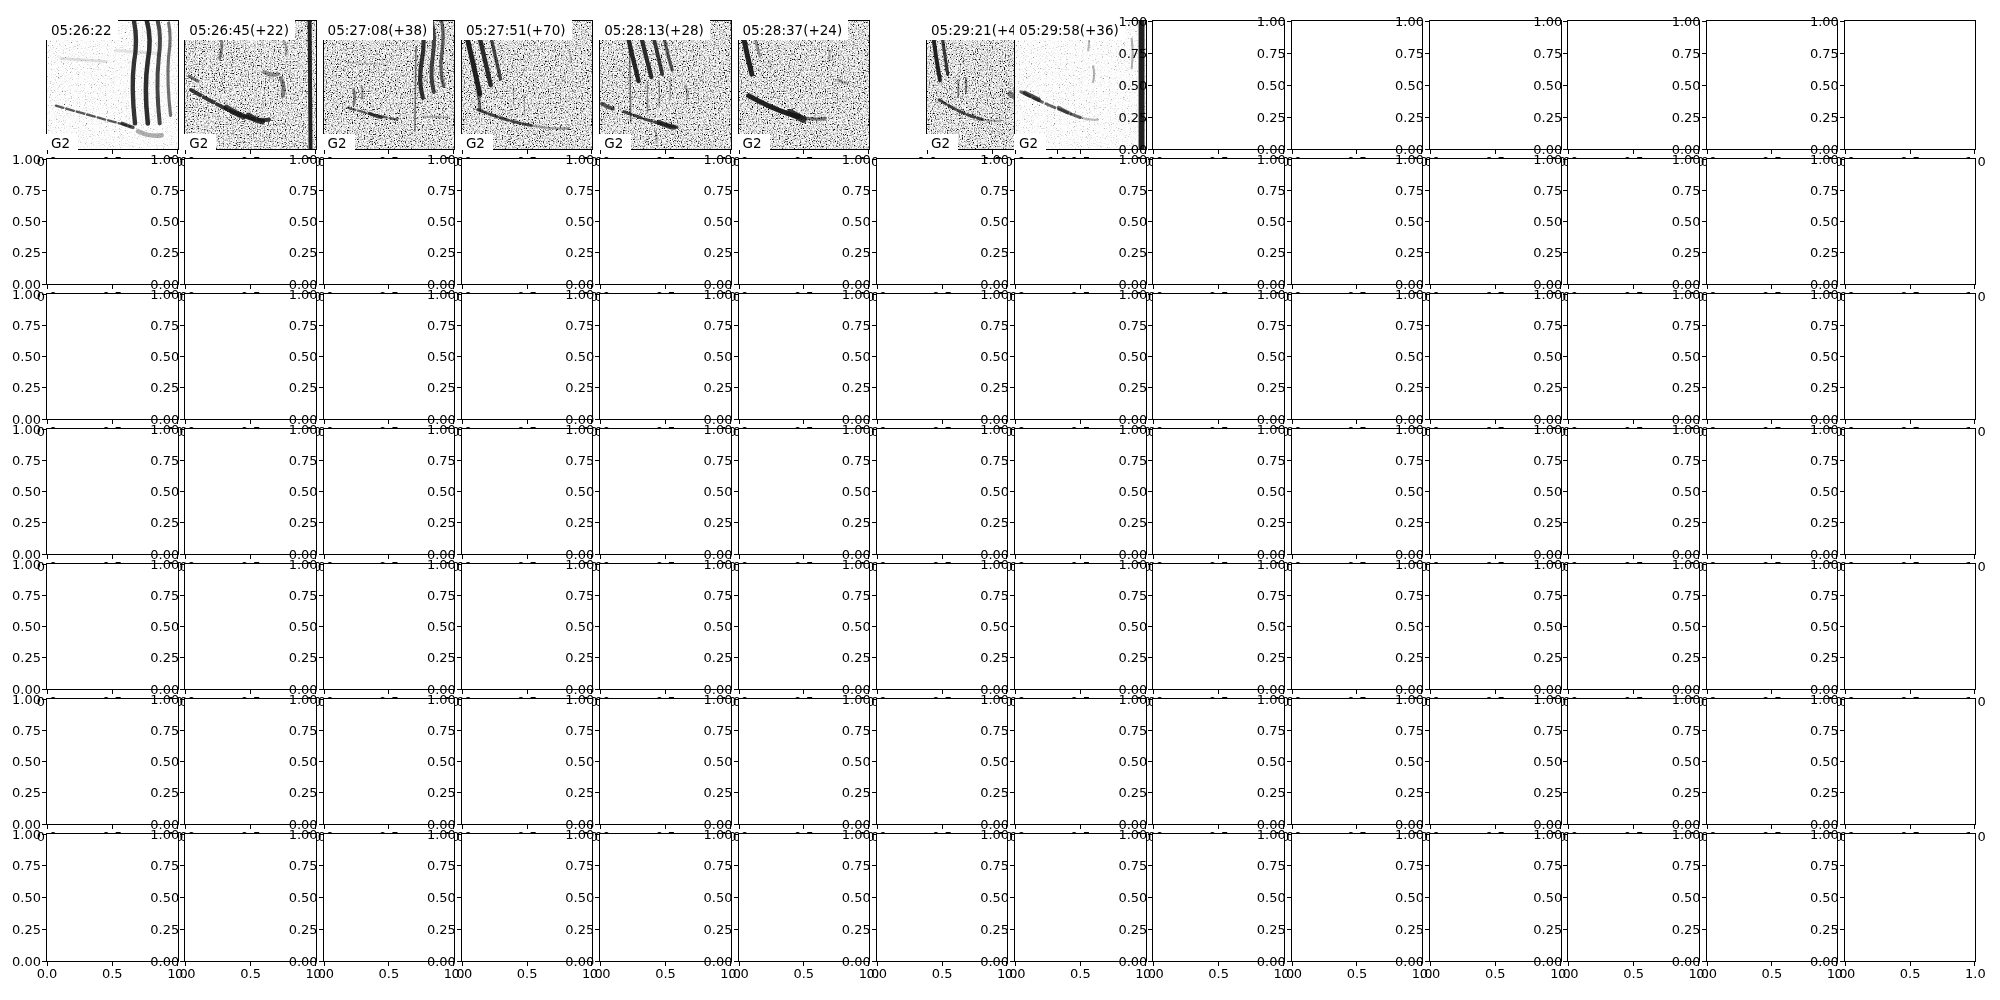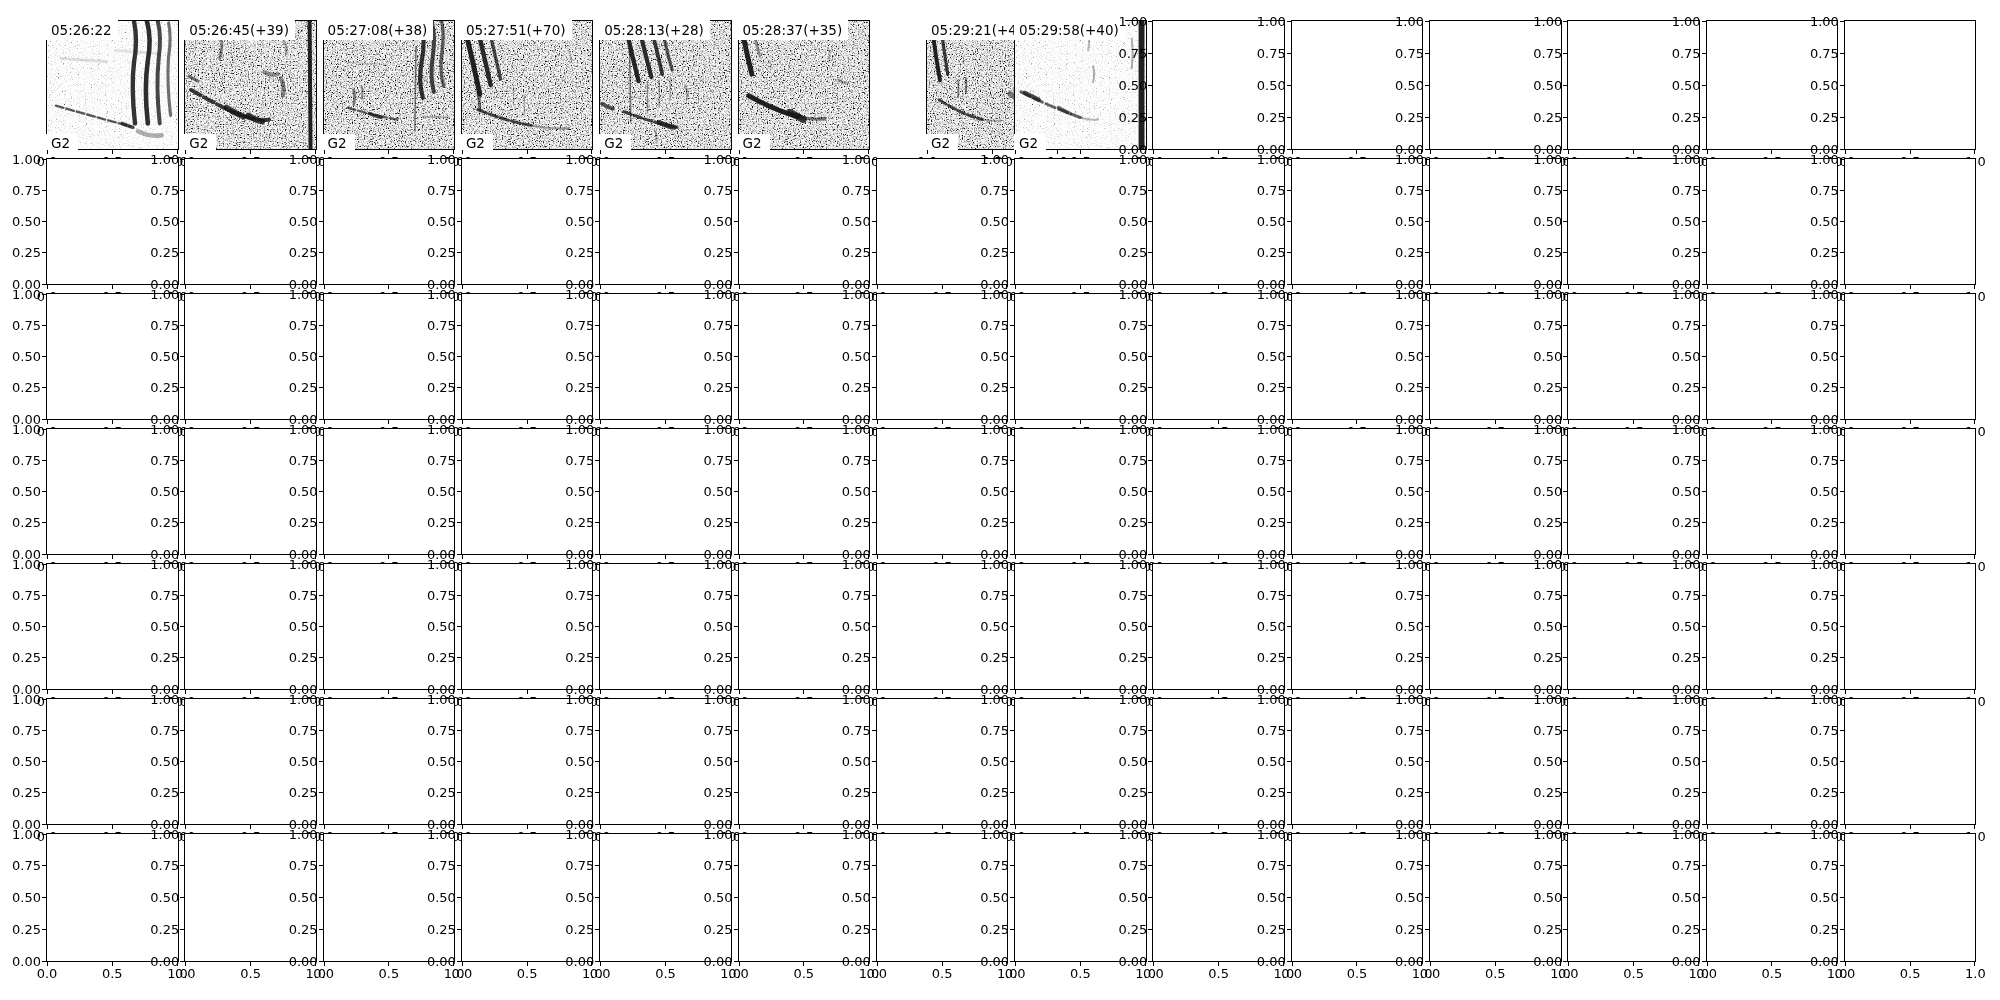--- a/index.html
+++ b/index.html
@@ -85,21 +85,21 @@
           <path d="M42,88 q9,6 17,9" stroke-width="6" stroke-opacity="0.8"></path>
           <path d="M64,96 q8,5 14,6" stroke-width="6" stroke-opacity="0.85"></path>
           <path d="M126,0 L127,130" stroke-width="4" stroke-opacity="0.95"></path>
           <path d="M36,16 q3,10 -1,22" stroke-width="3" stroke-opacity="0.5"></path>
           <path d="M80,52 q8,4 14,2" stroke-width="4" stroke-opacity="0.45"></path>
           <path d="M97,58 q4,8 2,18" stroke-width="4" stroke-opacity="0.5"></path>
           <path d="M4,56 q5,3 9,5" stroke-width="3" stroke-opacity="0.6"></path>
           <path d="M100,20 q4,6 2,14" stroke-width="2.5" stroke-opacity="0.35"></path>
         </g>
       </svg>
-      <div class="ts">05:26:45(+39)</div>
+      <div class="ts">05:26:45(+22)</div>
       <div class="gl">G2</div>
       <span class="xtm" style="left:0.0px"></span>
       <span class="xtl" style="left:0.0px">0.0</span>
       <span class="xtm" style="left:64.8px"></span>
       <span class="xtl" style="left:65.3px">0.5</span>
       <span class="xtm" style="left:129.5px"></span>
       <span class="xtl" style="left:130.5px">1.0</span>
     </div>
     <div class="ax" style="left:322.6px;top:20px;width:132.5px;height:130px">
       <svg class="spec" viewBox="0 0 132 130" preserveAspectRatio="none">
@@ -185,21 +185,21 @@
           <path d="M4,14 q4,20 9,40" stroke-width="5" stroke-opacity="0.95"></path>
           <path d="M15,12 q3,12 6,24" stroke-width="2.6" stroke-opacity="0.45"></path>
           <path d="M10,76 C28,86 44,93 60,97" stroke-width="5" stroke-opacity="0.95"></path>
           <path d="M52,93 q9,5 13,7" stroke-width="7" stroke-opacity="0.85"></path>
           <path d="M60,97 q15,4 27,2" stroke-width="3.4" stroke-opacity="0.55"></path>
           <path d="M90,28 q3,6 1,13" stroke-width="2" stroke-opacity="0.25"></path>
           <path d="M100,60 q6,4 10,3" stroke-width="3" stroke-opacity="0.25"></path>
           <path d="M30,40 q3,4 2,10" stroke-width="2" stroke-opacity="0.2"></path>
         </g>
       </svg>
-      <div class="ts">05:28:37(+35)</div>
+      <div class="ts">05:28:37(+24)</div>
       <div class="gl">G2</div>
       <span class="xtm" style="left:0.0px"></span>
       <span class="xtl" style="left:0.0px">0.0</span>
       <span class="xtm" style="left:64.8px"></span>
       <span class="xtl" style="left:65.3px">0.5</span>
       <span class="xtm" style="left:129.5px"></span>
       <span class="xtl" style="left:130.5px">1.0</span>
     </div>
     <div class="ax" style="left:926px;top:20px;width:116px;height:130px">
       <svg class="spec" viewBox="0 0 132 130" preserveAspectRatio="none">
@@ -232,21 +232,21 @@
           <path d="M6,72 C26,82 44,90 66,98" stroke-width="3" stroke-opacity="0.65" stroke-dasharray="10 4"></path>
           <path d="M10,73 q8,4 14,7" stroke-width="4.4" stroke-opacity="0.75"></path>
           <path d="M44,88 q7,4 12,6" stroke-width="3.6" stroke-opacity="0.6"></path>
           <path d="M74,8 q2,10 0,22" stroke-width="2" stroke-opacity="0.3"></path>
           <path d="M79,46 q2,8 0,16" stroke-width="2" stroke-opacity="0.35"></path>
           <path d="M128,0 L128,130" stroke-width="6" stroke-opacity="0.95"></path>
           <path d="M118,18 q2,14 0,30" stroke-width="2" stroke-opacity="0.35"></path>
           <path d="M66,98 q10,3 18,2" stroke-width="2" stroke-opacity="0.3"></path>
         </g>
       </svg>
-      <div class="ts">05:29:58(+40)</div>
+      <div class="ts">05:29:58(+36)</div>
       <div class="gl">G2</div>
       <span class="xtm" style="left:0.0px"></span>
       <span class="xtl" style="left:0.0px">0.0</span>
       <span class="xtm" style="left:64.8px"></span>
       <span class="xtl" style="left:65.3px">0.5</span>
       <span class="xtm" style="left:129.5px"></span>
       <span class="xtl" style="left:130.5px">1.0</span>
     </div>
     <div class="ax" style="left:1152.4px;top:20px;width:132.5px;height:130px">
       <span class="ytm" style="top:-0.5px"></span>

